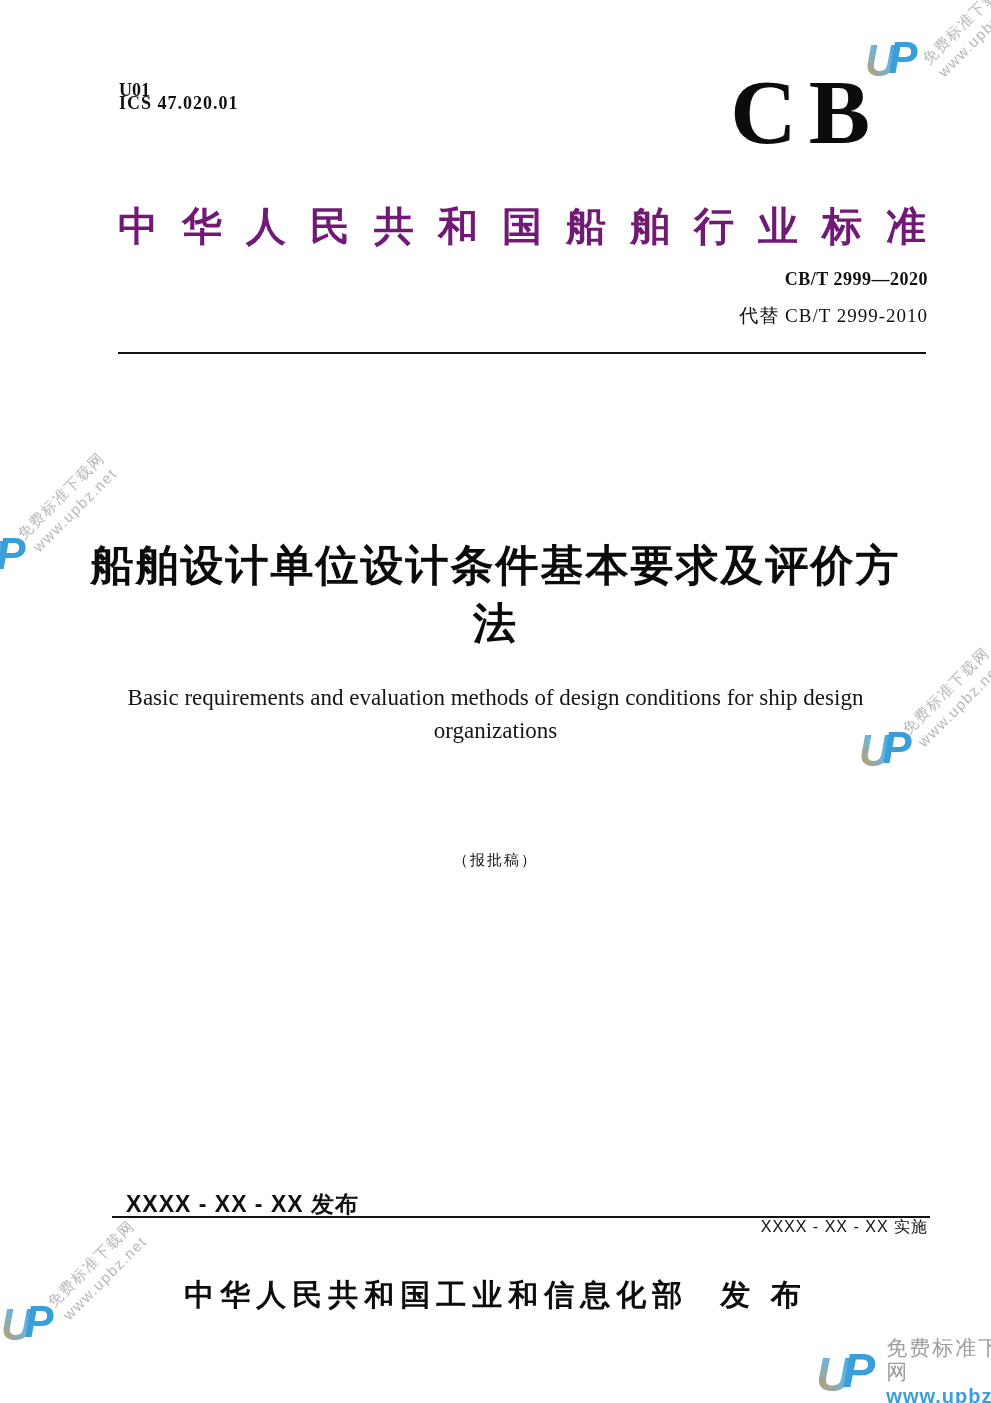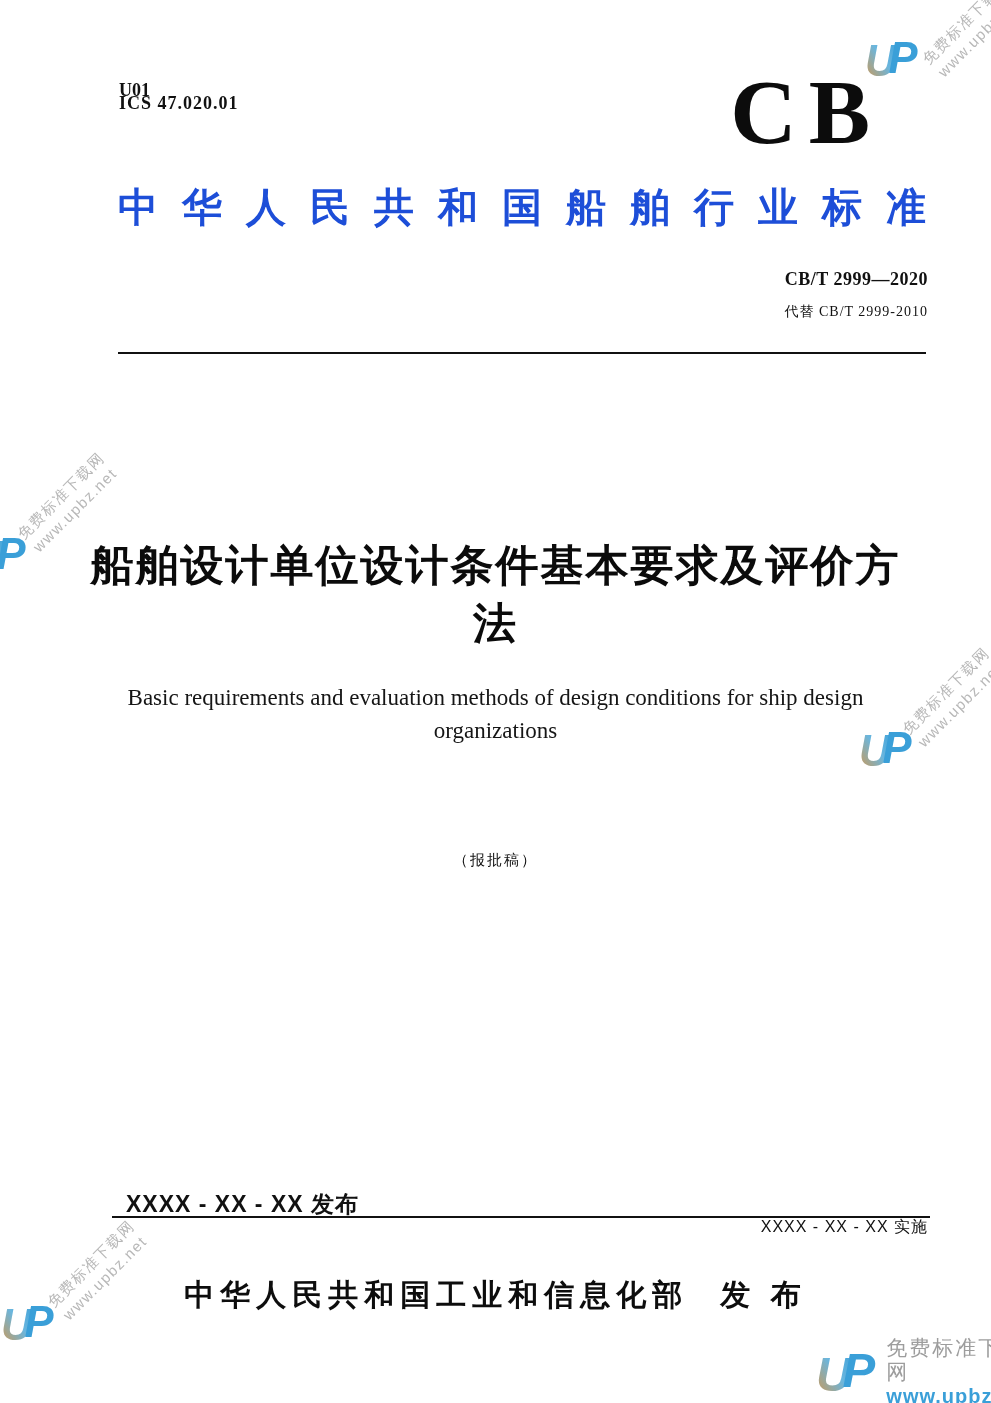--- a/index.html
+++ b/index.html
@@ -26,33 +26,33 @@
     font-weight: 600; font-size: 18px;
   }
   .cb-logo {
     position: absolute; left: 672px; top: 62px; width: 210px;
     text-align: right;
     font-family: "Liberation Serif", serif;
     font-weight: bold; font-size: 92px; line-height: 100px;
     letter-spacing: 12px; color: #0c0c0c;
   }
   .standard-name {
-    position: absolute; left: 118px; top: 180px;
+    position: absolute; left: 118px; top: 199px;
     font-size: 40px; font-weight: bold; letter-spacing: 24px;
-    white-space: nowrap; color: #1d4ed8;
+    white-space: nowrap; color: #701a75;
   }
   .standard-number {
     position: absolute; right: 63px; top: 269px;
     font-family: "Liberation Serif", serif;
     font-weight: bold; font-size: 18px; letter-spacing: 0.5px;
   }
   .replaces-note {
     position: absolute; right: 63px; top: 303px;
     font-family: "Liberation Serif", serif;
-    font-size: 14px; letter-spacing: 1px;
+    font-size: 19px; letter-spacing: 1px;
   }
   .divider-top {
     position: absolute; left: 118px; top: 352px;
     width: 808px; height: 2px; background: #111;
   }
   .title-cn {
     position: absolute; left: 0; top: 536px; width: 991px;
     text-align: center;
     font-size: 43px; font-weight: bold; letter-spacing: 2px;
     line-height: 58px; color: #0b0b0b;

